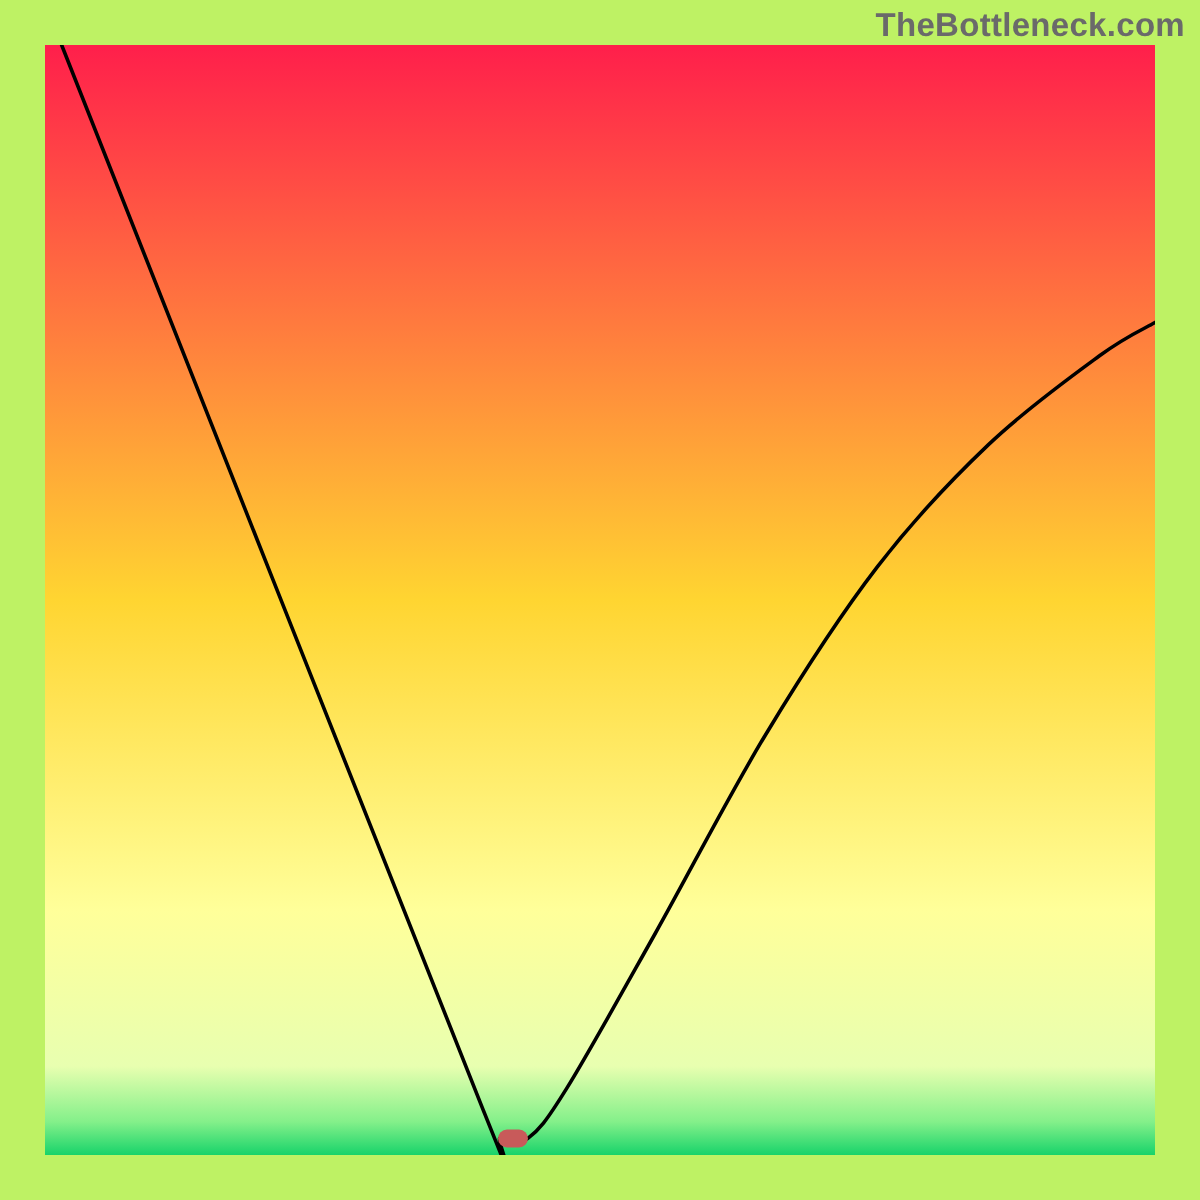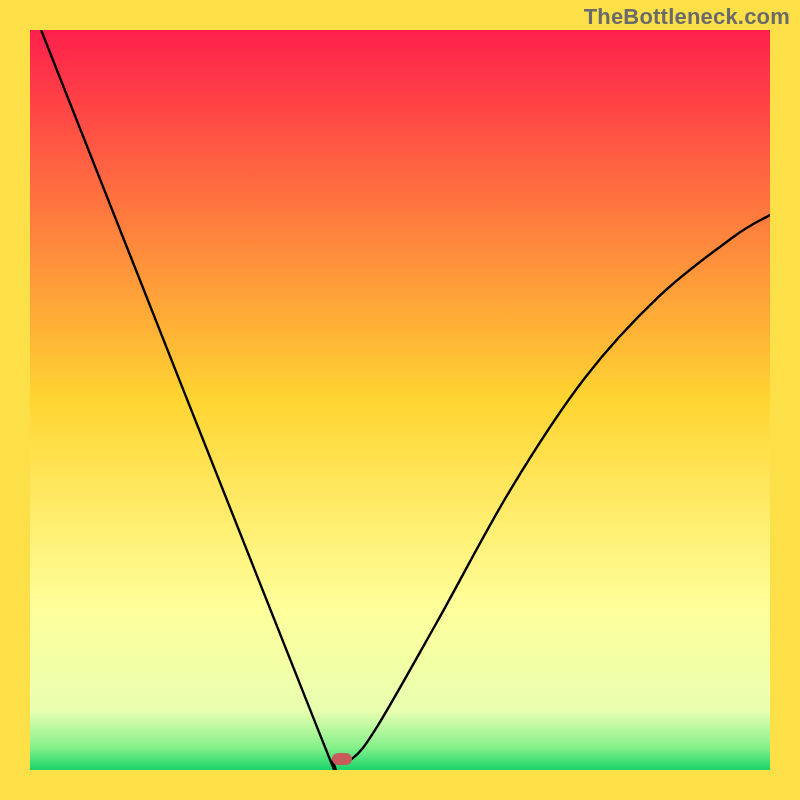--- a/index.html
+++ b/index.html
@@ -8,21 +8,21 @@
     width: 800px;
     height: 800px;
     background: #000;
     font-family: Arial, Helvetica, sans-serif;
     overflow: hidden;
   }
   .frame {
     position: relative;
     width: 800px;
     height: 800px;
-    background: #fde047;
+    background: #bef264;
   }
   .watermark {
     position: absolute;
     top: 4px;
     right: 10px;
     color: #6a6a6a;
     font-size: 22px;
     font-weight: 600;
     letter-spacing: 0.2px;
     z-index: 3;

